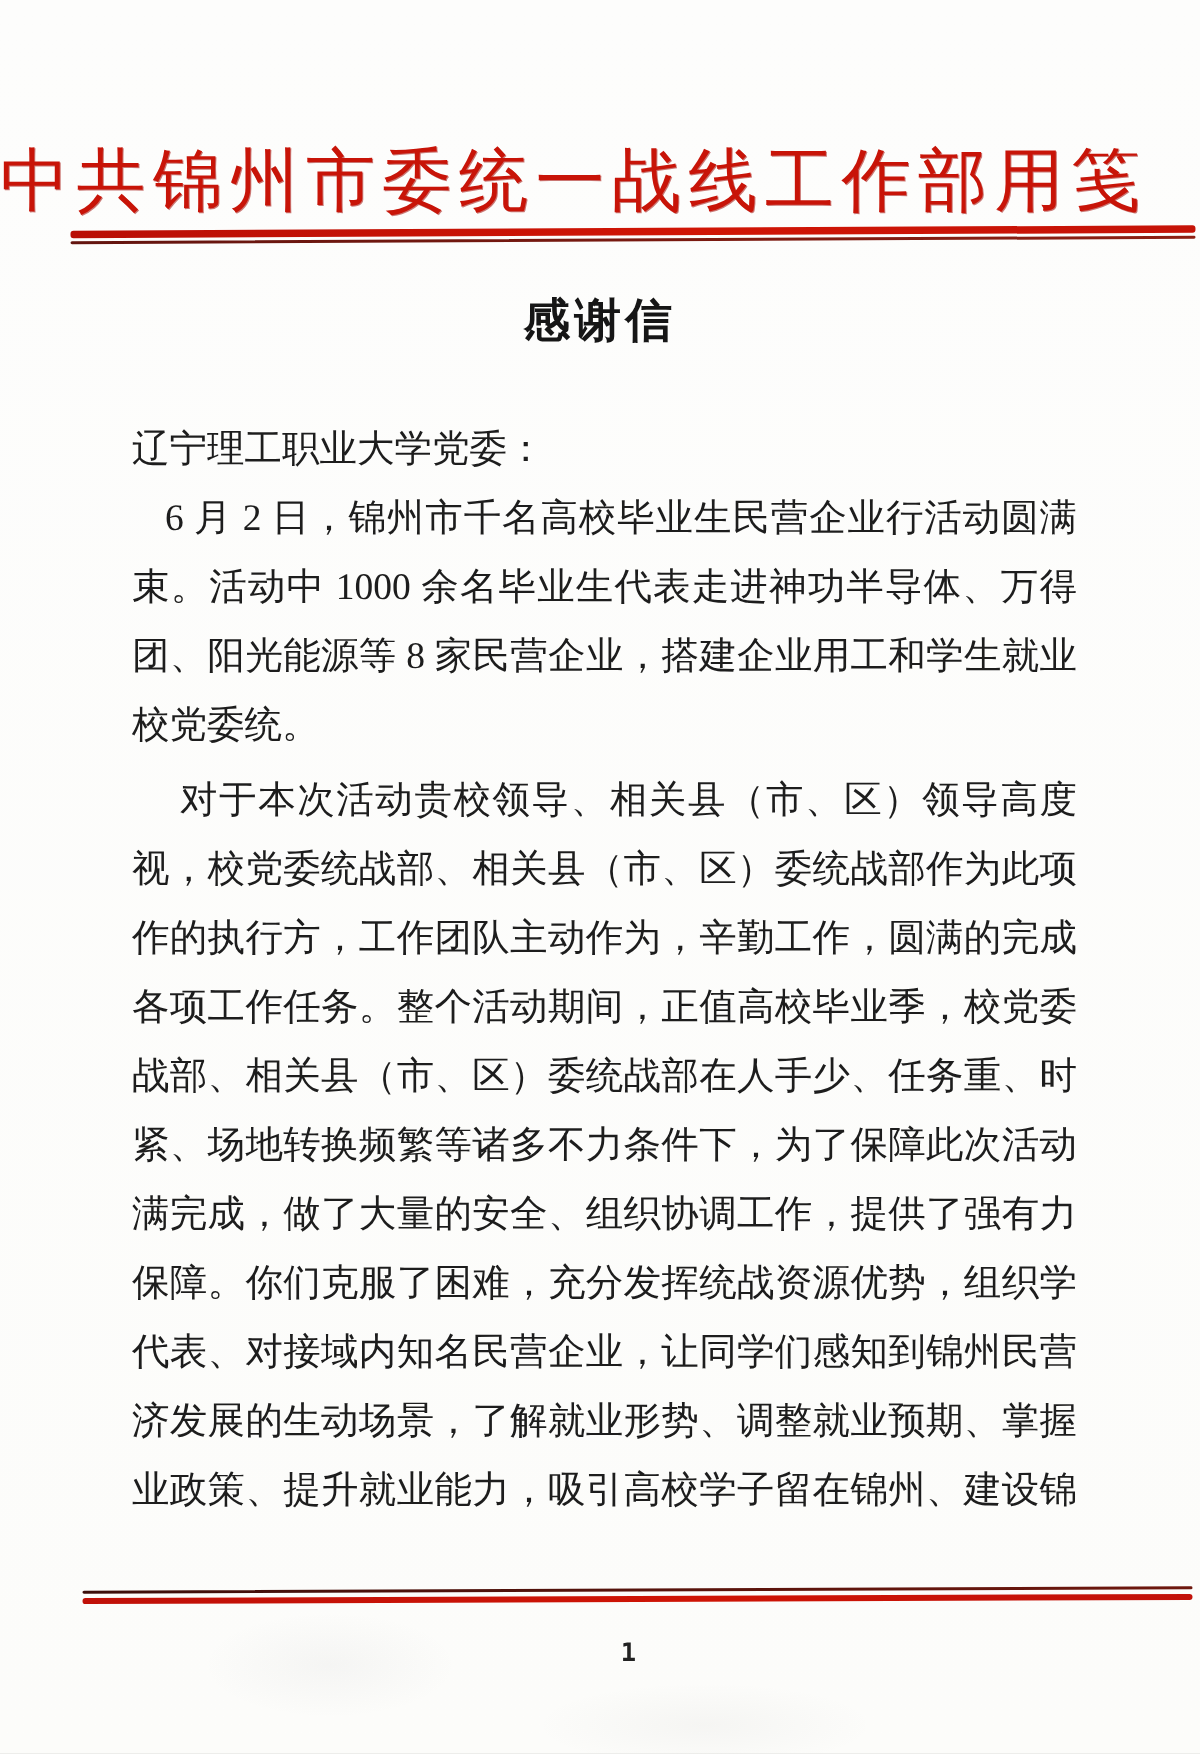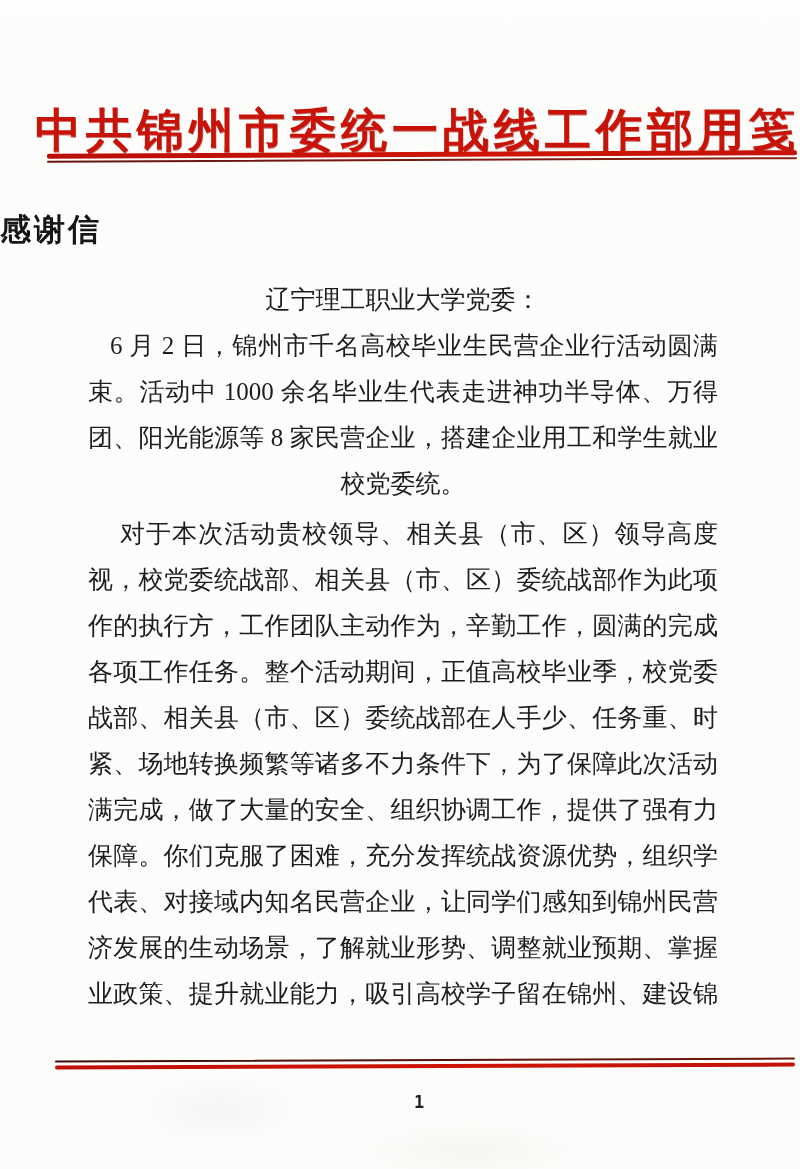--- a/index.html
+++ b/index.html
@@ -19,29 +19,28 @@
     overflow: hidden;
     font-family: "Liberation Serif", "DejaVu Serif", serif;
   }
 
   
   .letterhead {
     position: absolute;
     top: 96px;
     left: 0;
     width: 100%;
-    text-align: right;
+    text-align: left;
     font-size: 46px;
     line-height: 50px;
-    font-weight: 700;
+    font-weight: 400;
     letter-spacing: 5px;
     color: #c81408;
     text-shadow: 0.6px 0.6px 0 rgba(160,10,4,0.55);
     white-space: nowrap;
-    margin-top: 10px;
   }
 
   
   .head-rule {
     position: absolute;
     left: 47px;
     right: 3px;
     top: 152px;
     transform: rotate(-0.28deg);
   }
@@ -52,24 +51,25 @@
   }
   .head-rule .bar-dark {
     height: 2px;
     margin-top: 2px;
     background: linear-gradient(90deg, #64150f, #7c1a10 60%, #8d2014);
     border-radius: 1px;
   }
 
   .doc-title {
     position: absolute;
-    top: 212px;
+    top: 196px;
     left: 0;
     width: 100%;
     margin: 0;
+    text-align: center;
     font-size: 31px;
     line-height: 36px;
     font-weight: 900;
     letter-spacing: 3px;
     color: #161616;
   }
 
   
   .body-text {
     position: absolute;
@@ -77,21 +77,20 @@
     top: 277px;
     width: 630px;
     font-size: 25px;
     line-height: 46px;
     color: #1d1d1d;
     font-weight: 500;
   }
   .line {
     height: 46px;
     white-space: nowrap;
-    text-align: center;
   }
   .line.j {
     white-space: normal;
     text-align: justify;
     text-align-last: justify;
     text-justify: inter-character;
     overflow: hidden;
   }
   .line.ind-a { text-indent: 22px; }
   .line.ind-b { text-indent: 32px; }

